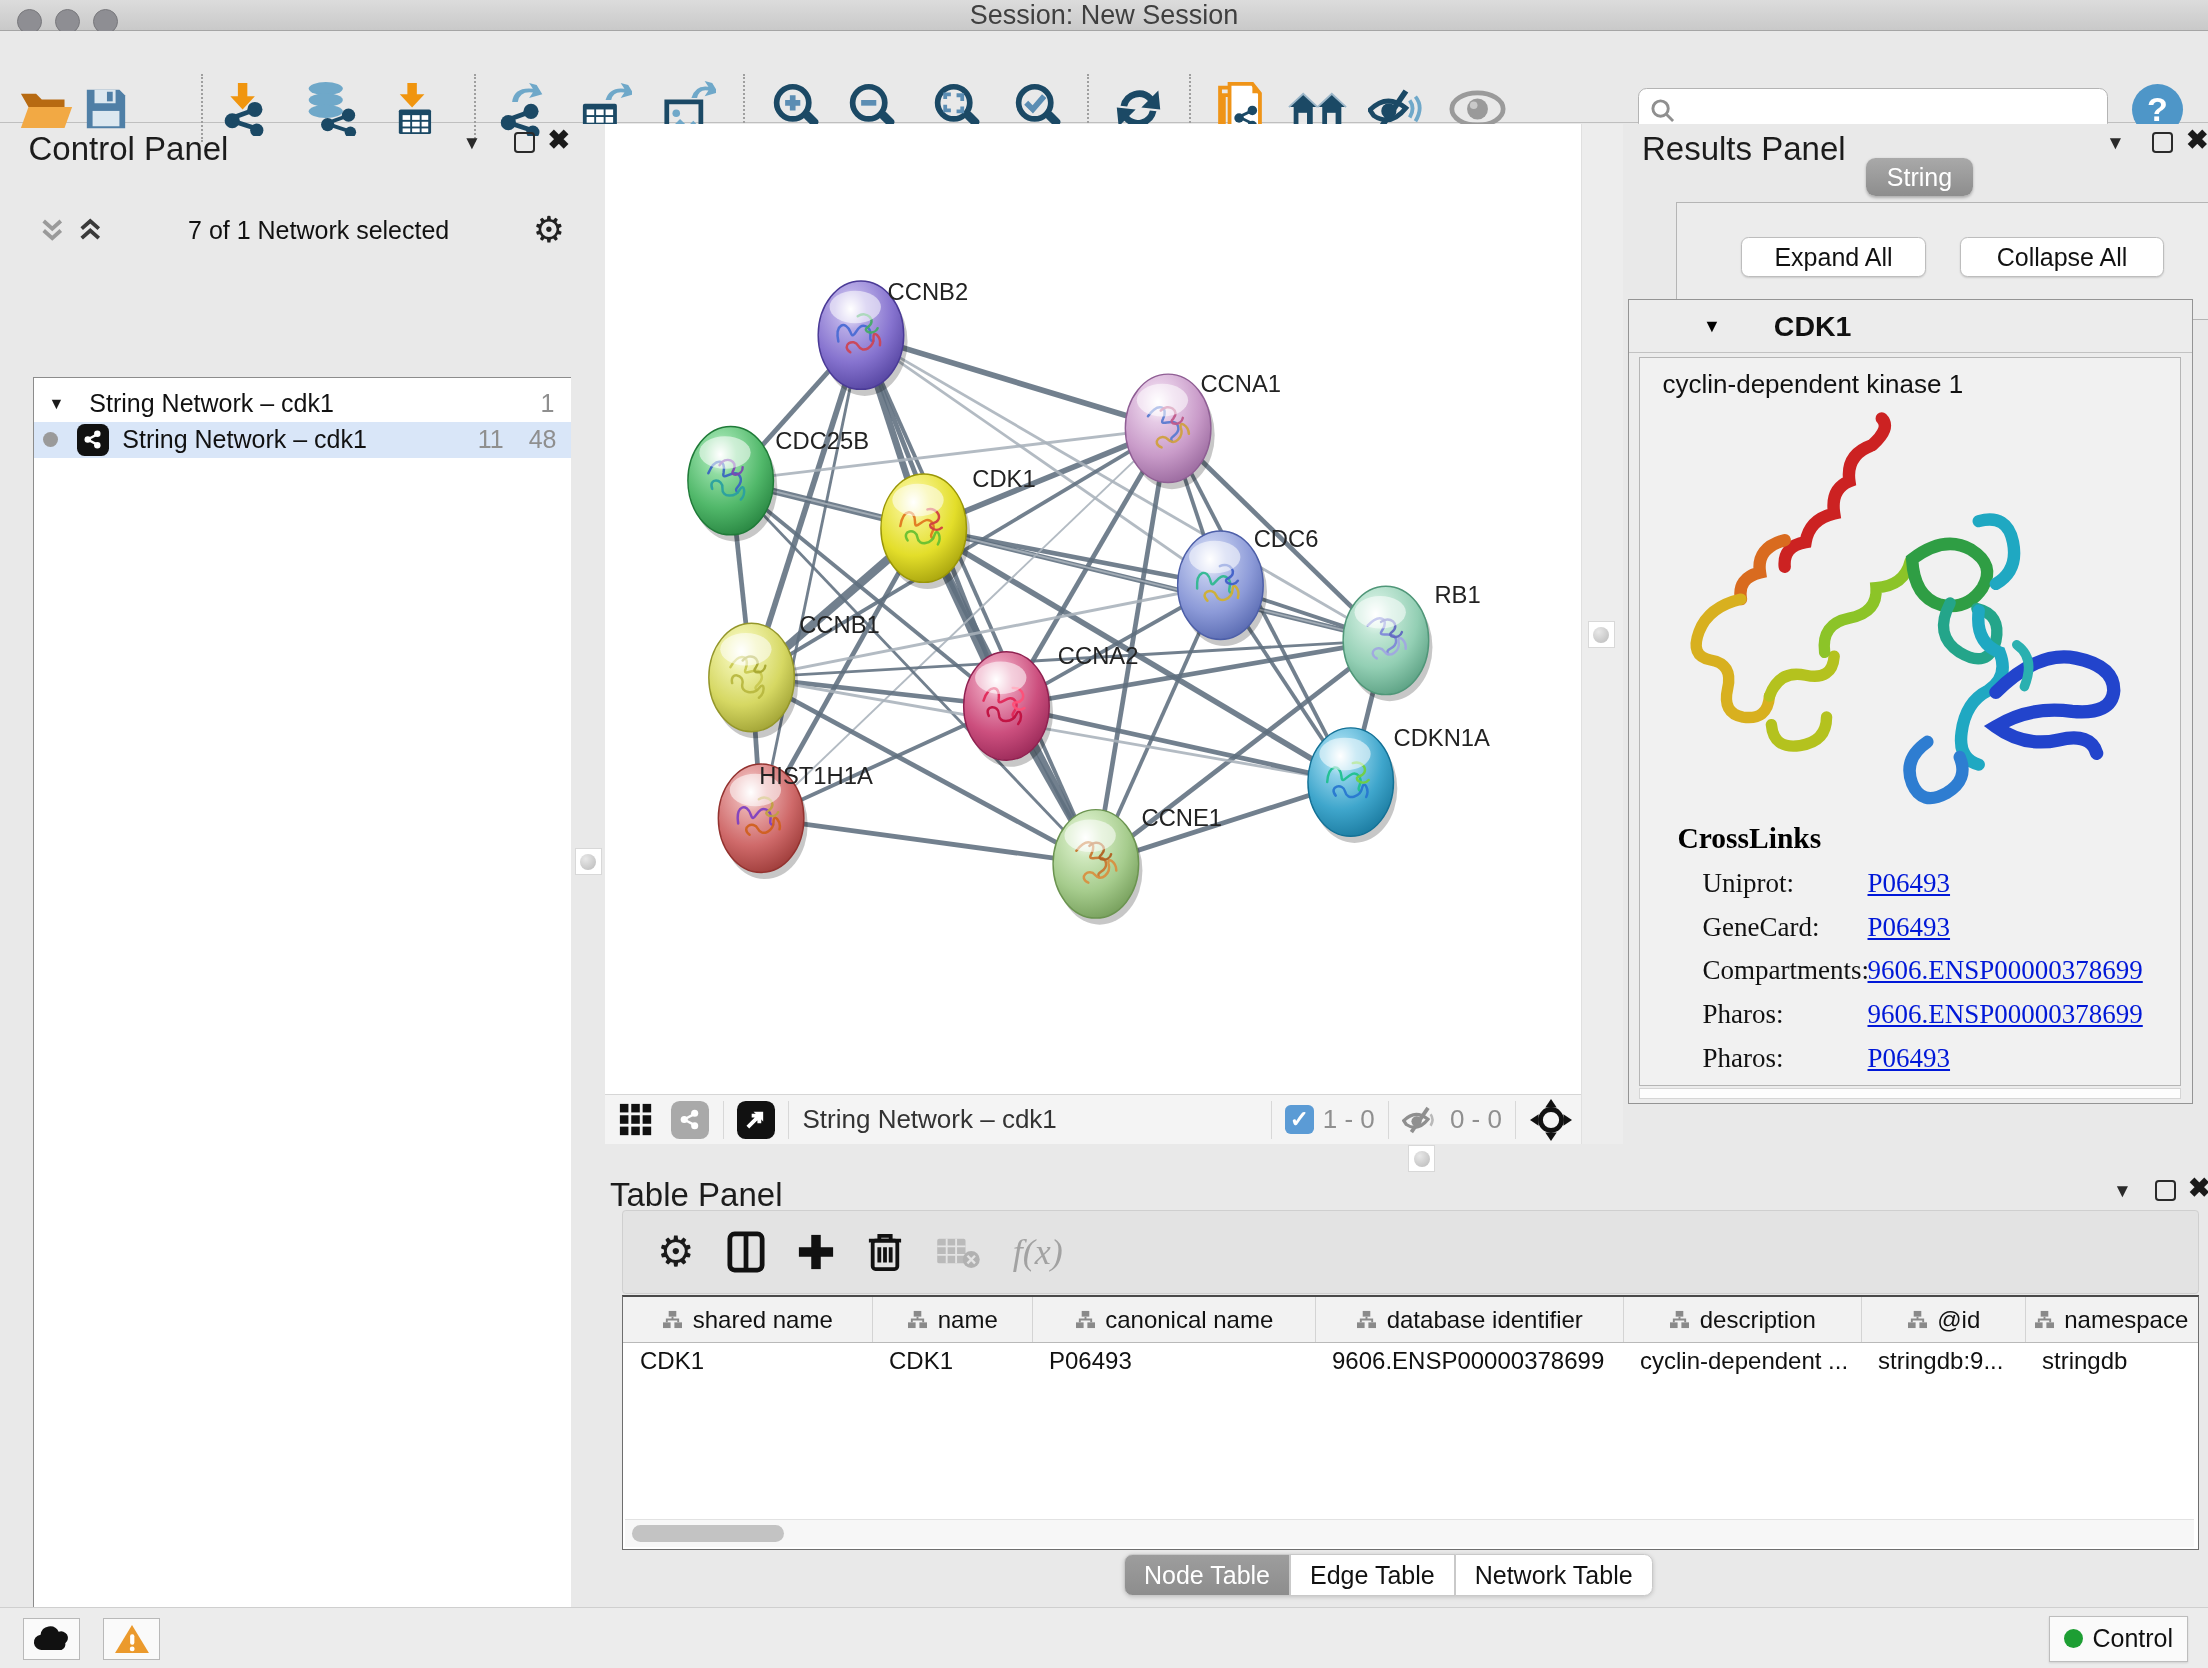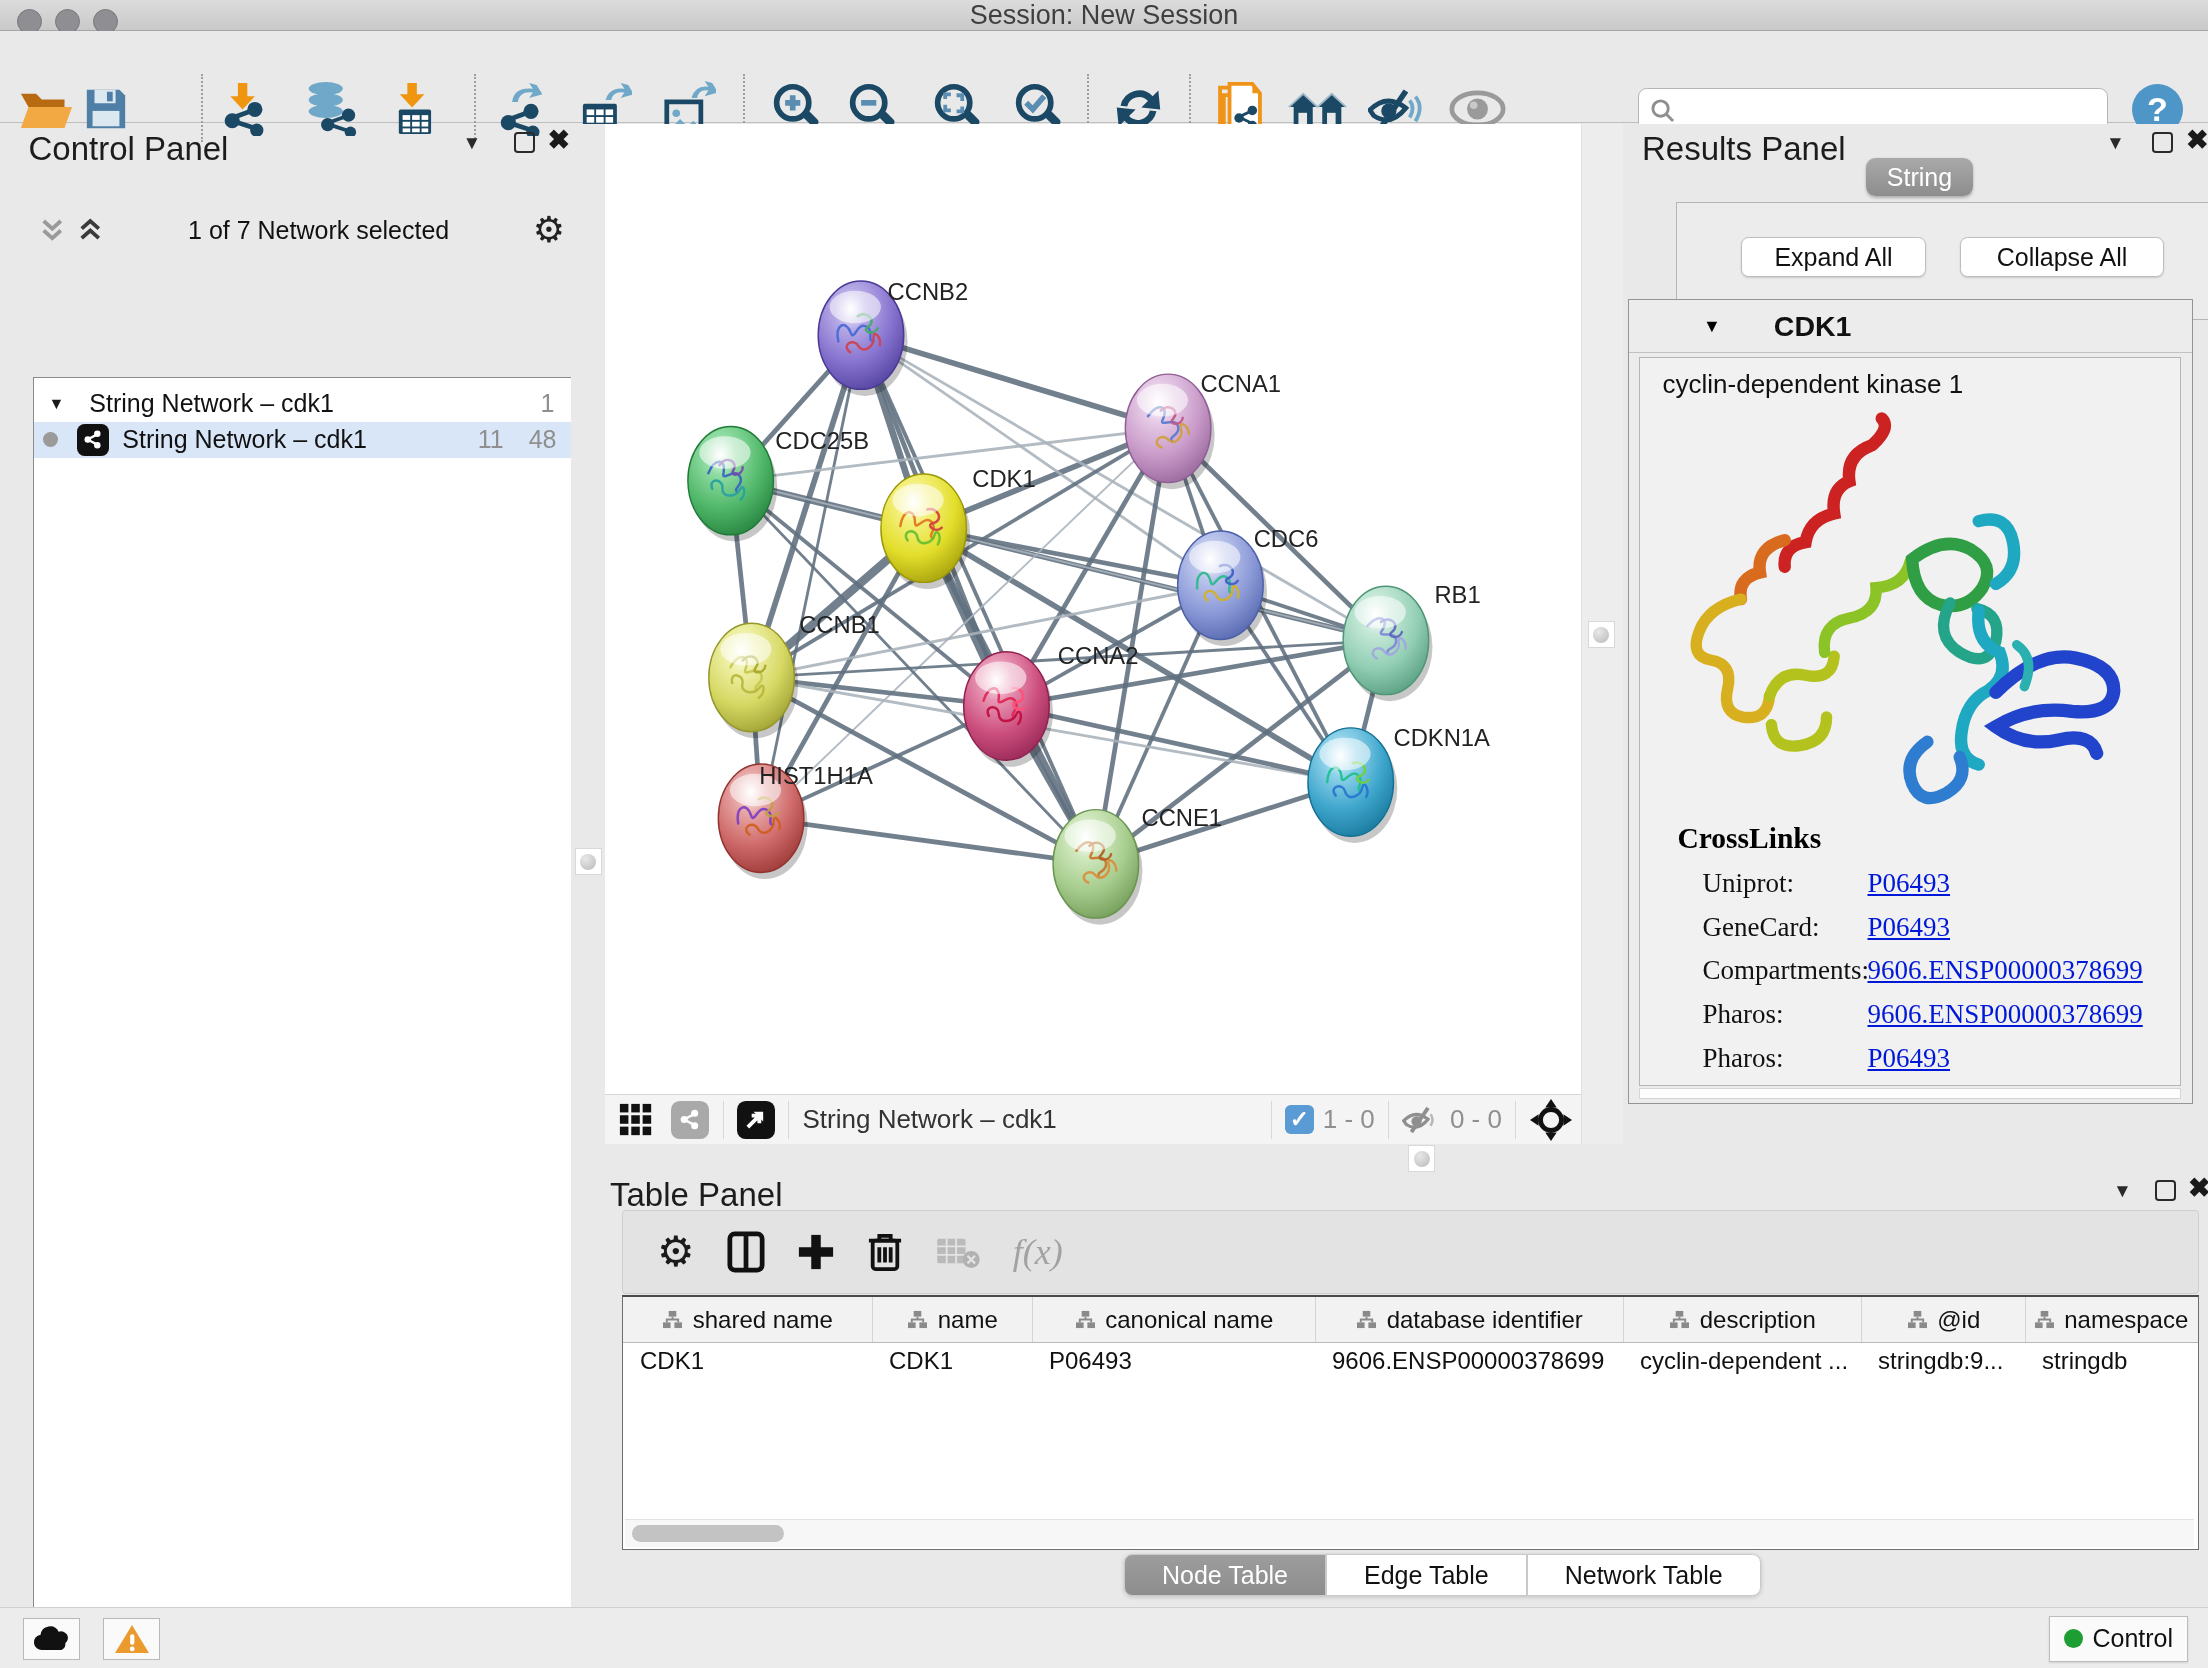--- a/index.html
+++ b/index.html
@@ -103,21 +103,21 @@
   .tp-hcell:first-child { border-left:none; }
   .tp-drow { display:flex; height:36px; }
   .tp-dcell { font-size:24px; color:#111; padding-left:17px; display:flex; align-items:center;
     overflow:hidden; white-space:nowrap; }
   .tp-scroll { position:absolute; left:1.9px; bottom:1.9px; width:1569px; height:28.5px;
     background:#f7f7f7; border-top:1px solid #e2e2e2; }
   .tp-thumb { position:absolute; left:7.6px; top:5.7px; width:152px; height:17px;
     border-radius:8.6px; background:#c3c3c3; }
   .tp-tabs { position:absolute; left:1124px; top:1554px; height:42px; display:flex;
     filter:drop-shadow(0 1.9px 1.9px rgba(0,0,0,.18)); }
-  .tp-tab { height:42px; padding:0 37px; background:#fff; border:1px solid #c9c9c9;
+  .tp-tab { height:42px; padding:0 19px; background:#fff; border:1px solid #c9c9c9;
     font-size:25px; color:#111; display:flex; align-items:center; justify-content:center; }
   .tp-tab.sel { background:linear-gradient(#9d9d9d,#8d8d8d); color:#fff; }
   .tp-tab:first-child { border-radius:8.6px 0 0 8.6px; }
   .tp-tab:last-child { border-radius:0 8.6px 8.6px 0; }
 
   
   .statusbar { left:0; top:1607px; width:2208px; height:61px; background:#ececec;
     border-top:1px solid #cfcfcf; }
   .sb-btn { position:absolute; top:9.5px; width:57px; height:42px; background:#fafafa;
     border:1.9px solid #b9b9b9; display:flex; align-items:center; justify-content:center; }
@@ -346,21 +346,21 @@
   <div class="abs win-x" style="left:538px;top:5.7px">✖</div>
 
 
   <div class="cp-listhdr" style="top:84px">
     <svg width="28.5" height="27" viewBox="0 0 30 28" style="margin-left:5.7px">
       <path d="M6 4 l9 8 9 -8 M6 14 l9 8 9 -8" fill="none" stroke="#9a9a9a" stroke-width="4"></path>
     </svg>
     <svg width="28.5" height="27" viewBox="0 0 30 28" style="margin-left:9.5px">
       <path d="M6 12 l9 -8 9 8 M6 22 l9 -8 9 8" fill="none" stroke="#3a3a3a" stroke-width="4"></path>
     </svg>
-    <div style="flex:1;text-align:center;font-size:25px;color:#111">1 of 7 Network selected</div>
+    <div style="flex:1;text-align:center;font-size:25px;color:#111">7 of 1 Network selected</div>
     <span style="font-size:36px;color:#222;margin-right:7.6px">⚙</span>
   </div>
 
   <div class="cp-listbox">
     <div class="net-row" style="margin-top:7.6px">
       <span style="margin-left:15px;font-size:16px;color:#1a1a1a">▼</span>
       <span style="margin-left:25px">String Network – cdk1</span>
       <span class="count" style="margin-left:auto;margin-right:17px">1</span>
     </div>
     <div class="net-row sel">

